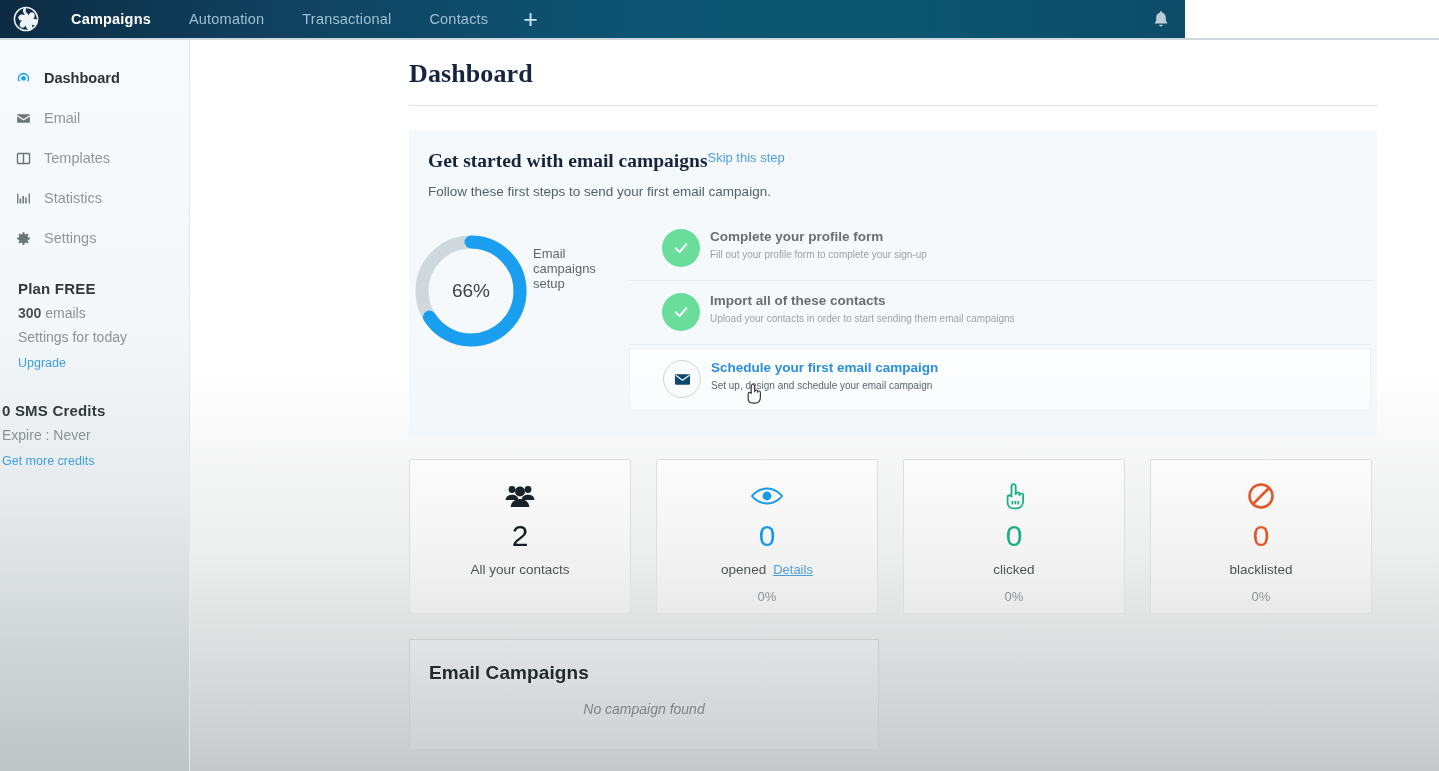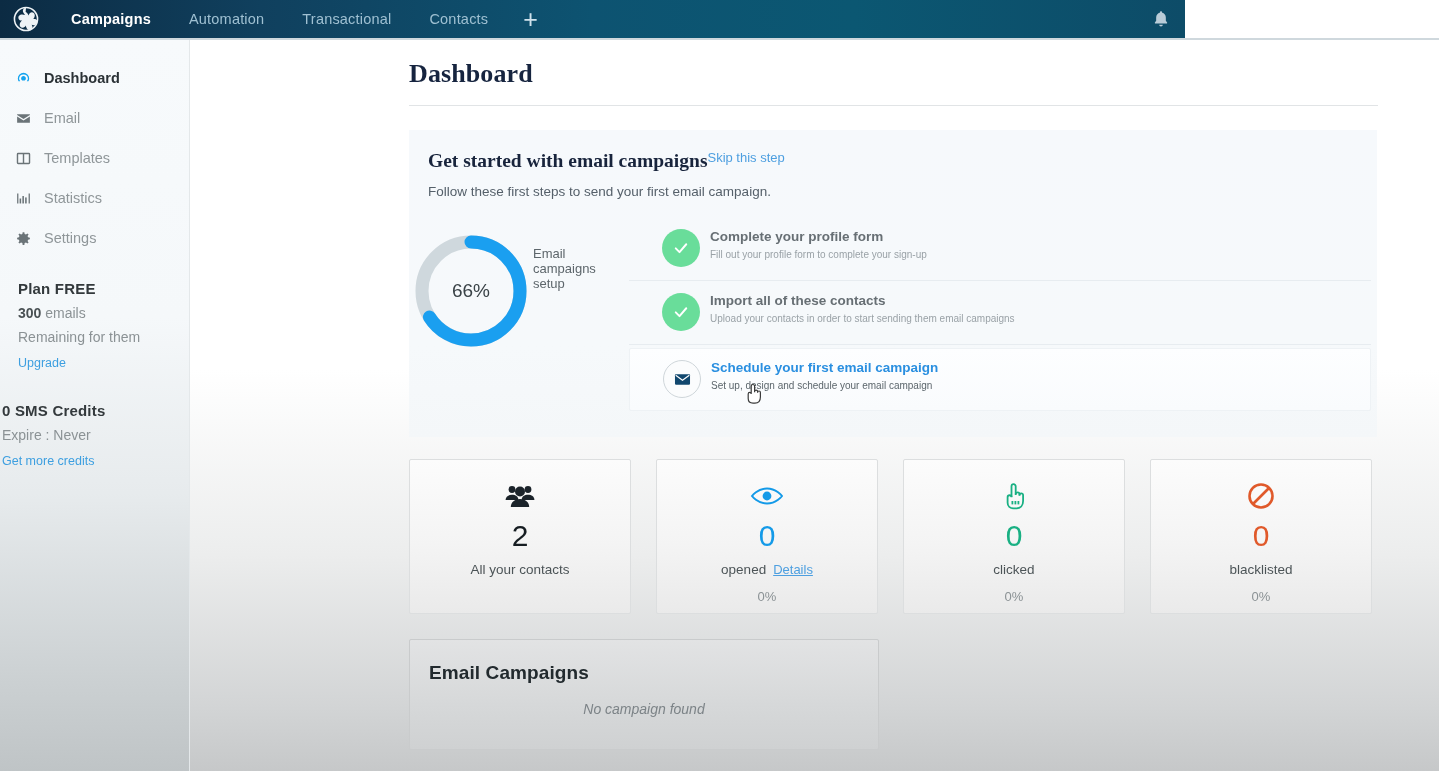--- a/index.html
+++ b/index.html
@@ -290,21 +290,21 @@
       </span>
       <span class="side-label">Settings</span>
     </div>
 
     <div class="plan-block">
       <div class="plan-title">Plan FREE</div>
       <div class="plan-line">
         <b>300</b>
         <span>emails</span>
       </div>
-      <div class="plan-line">Remaining for them</div>
+      <div class="plan-line">Settings for today</div>
       <div class="plan-link">Upgrade</div>
     </div>
 
     <div class="sms-block">
       <div class="plan-title">0 SMS Credits</div>
       <div class="plan-line">Expire : Never</div>
       <div class="plan-link">Get more credits</div>
     </div>
   </div>
 

